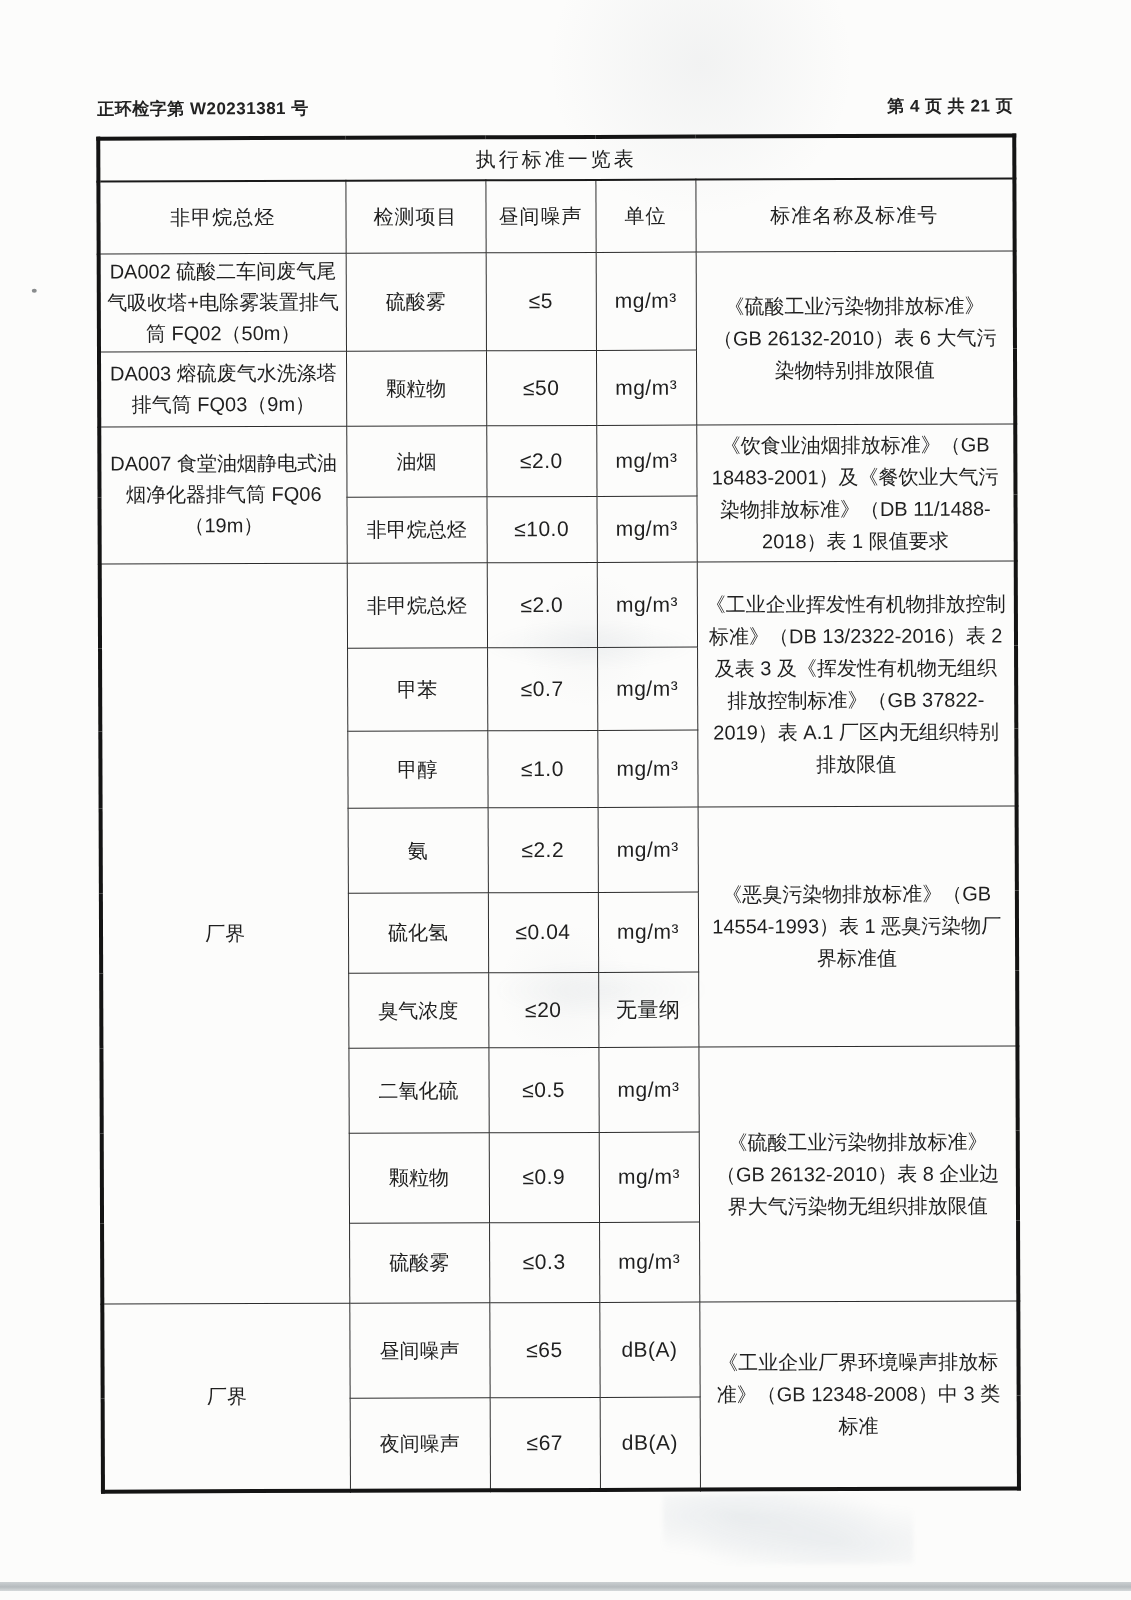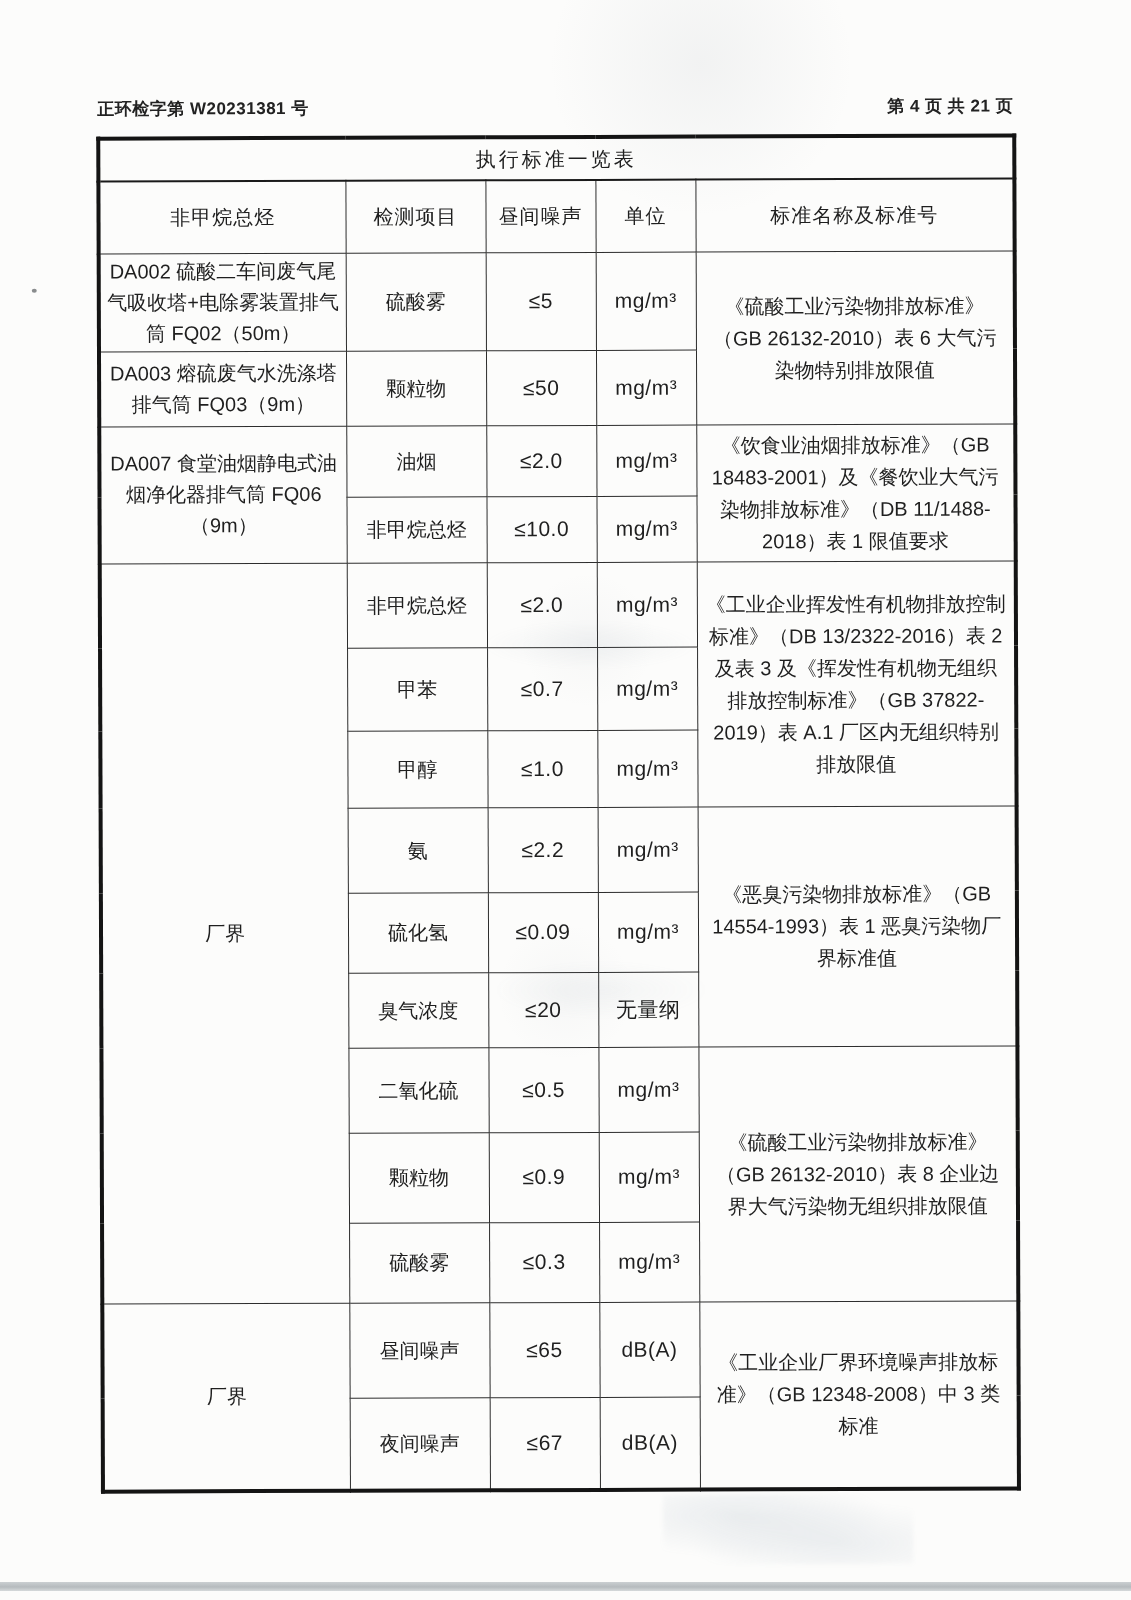--- a/index.html
+++ b/index.html
@@ -107,21 +107,21 @@
       </tr>
 
       <tr style="height:75px">
         <td class="point">DA003 熔硫废气水洗涤塔排气筒 FQ03（9m）</td>
         <td class="item">颗粒物</td>
         <td class="limit">≤50</td>
         <td class="unit">mg/m³</td>
       </tr>
 
       <tr style="height:70px">
-        <td class="point" rowspan="2">DA007 食堂油烟静电式油烟净化器排气筒 FQ06（9m）</td>
+        <td class="point" rowspan="2">DA007 食堂油烟静电式油烟净化器排气筒 FQ06（19m）</td>
         <td class="item">油烟</td>
         <td class="limit">≤2.0</td>
         <td class="unit">mg/m³</td>
         <td class="std" rowspan="2">《饮食业油烟排放标准》（GB 18483-2001）及《餐饮业大气污染物排放标准》（DB 11/1488-2018）表 1 限值要求</td>
       </tr>
 
       <tr style="height:65px">
         <td class="item">非甲烷总烃</td>
         <td class="limit">≤10.0</td>
         <td class="unit">mg/m³</td>
@@ -149,21 +149,21 @@
 
       <tr style="height:85px">
         <td class="item">氨</td>
         <td class="limit">≤2.2</td>
         <td class="unit">mg/m³</td>
         <td class="std" rowspan="3">《恶臭污染物排放标准》（GB 14554-1993）表 1 恶臭污染物厂界标准值</td>
       </tr>
 
       <tr style="height:80px">
         <td class="item">硫化氢</td>
-        <td class="limit">≤0.09</td>
+        <td class="limit">≤0.04</td>
         <td class="unit">mg/m³</td>
       </tr>
 
       <tr style="height:75px">
         <td class="item">臭气浓度</td>
         <td class="limit">≤20</td>
         <td class="unit">无量纲</td>
       </tr>
 
       <tr style="height:85px">

